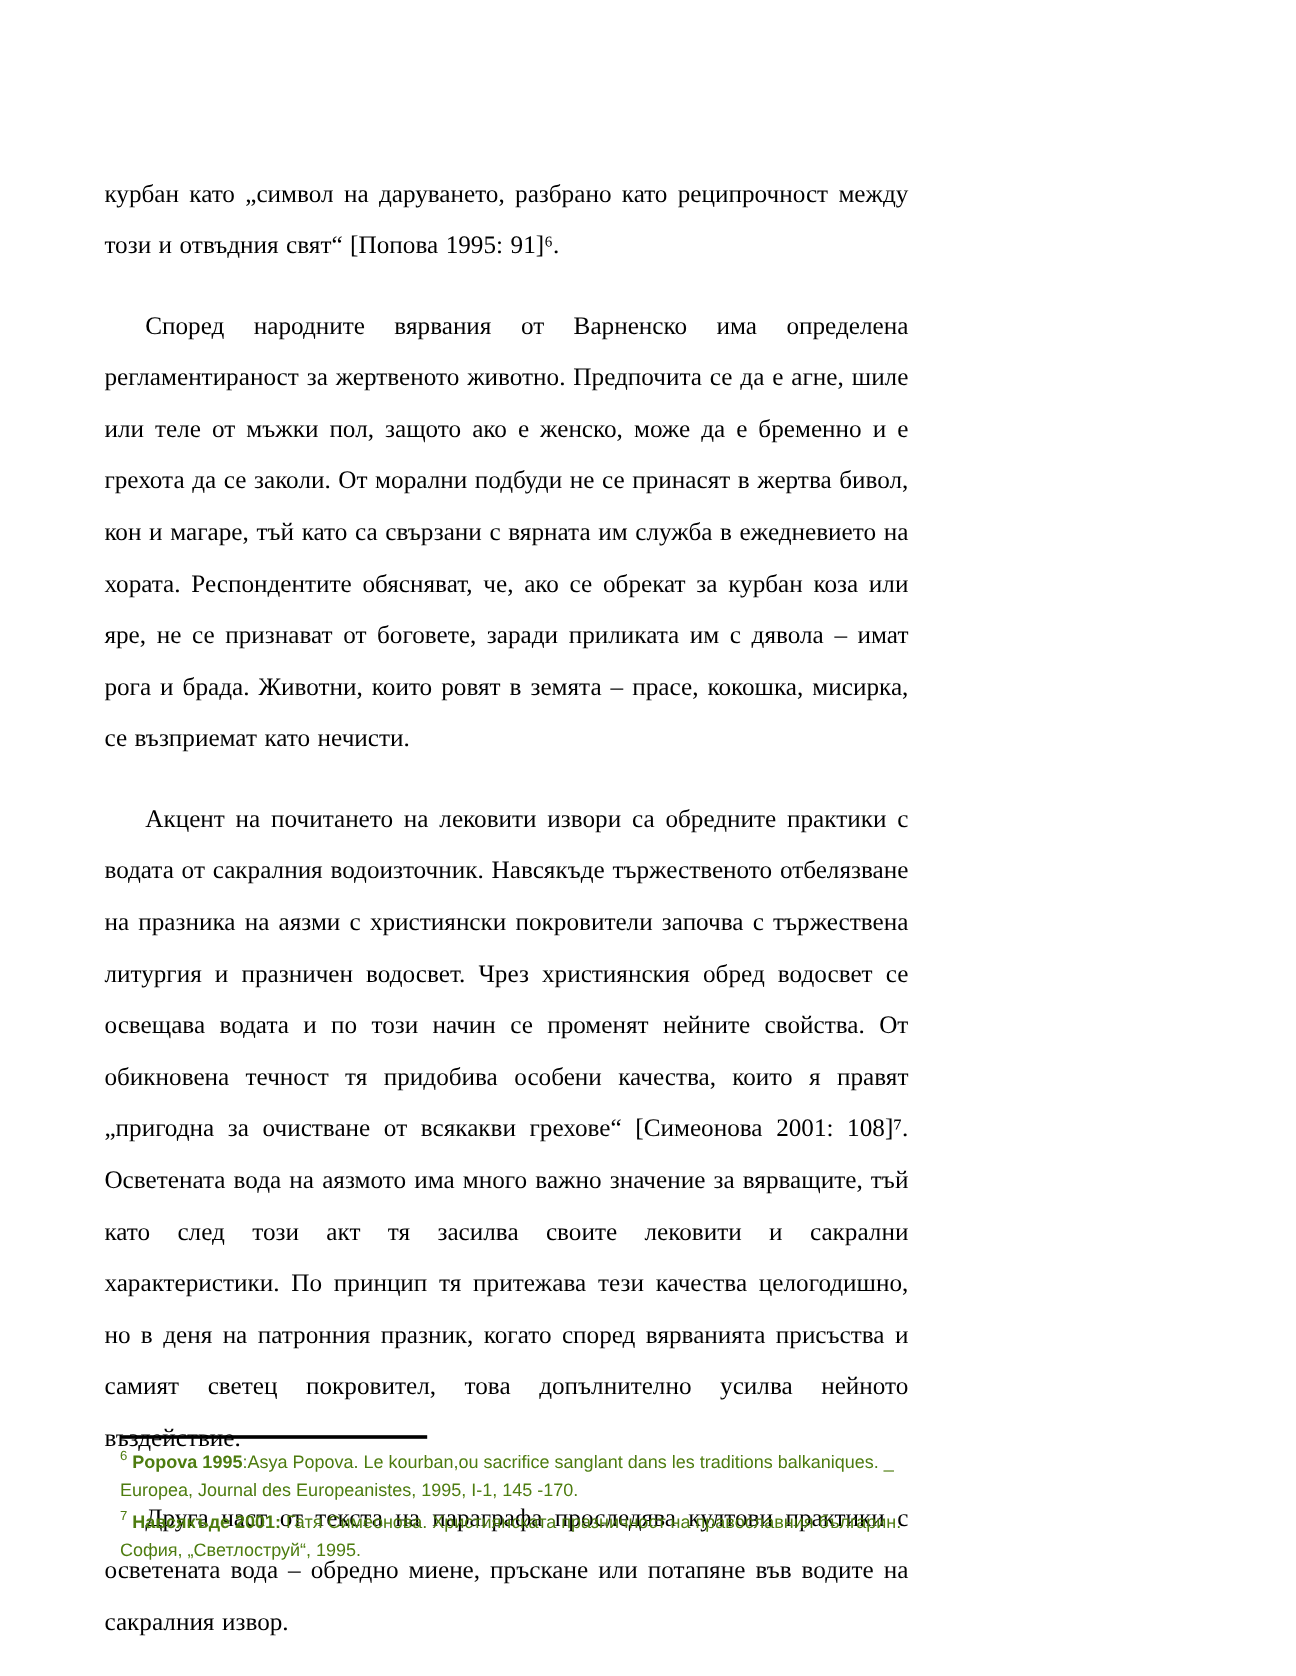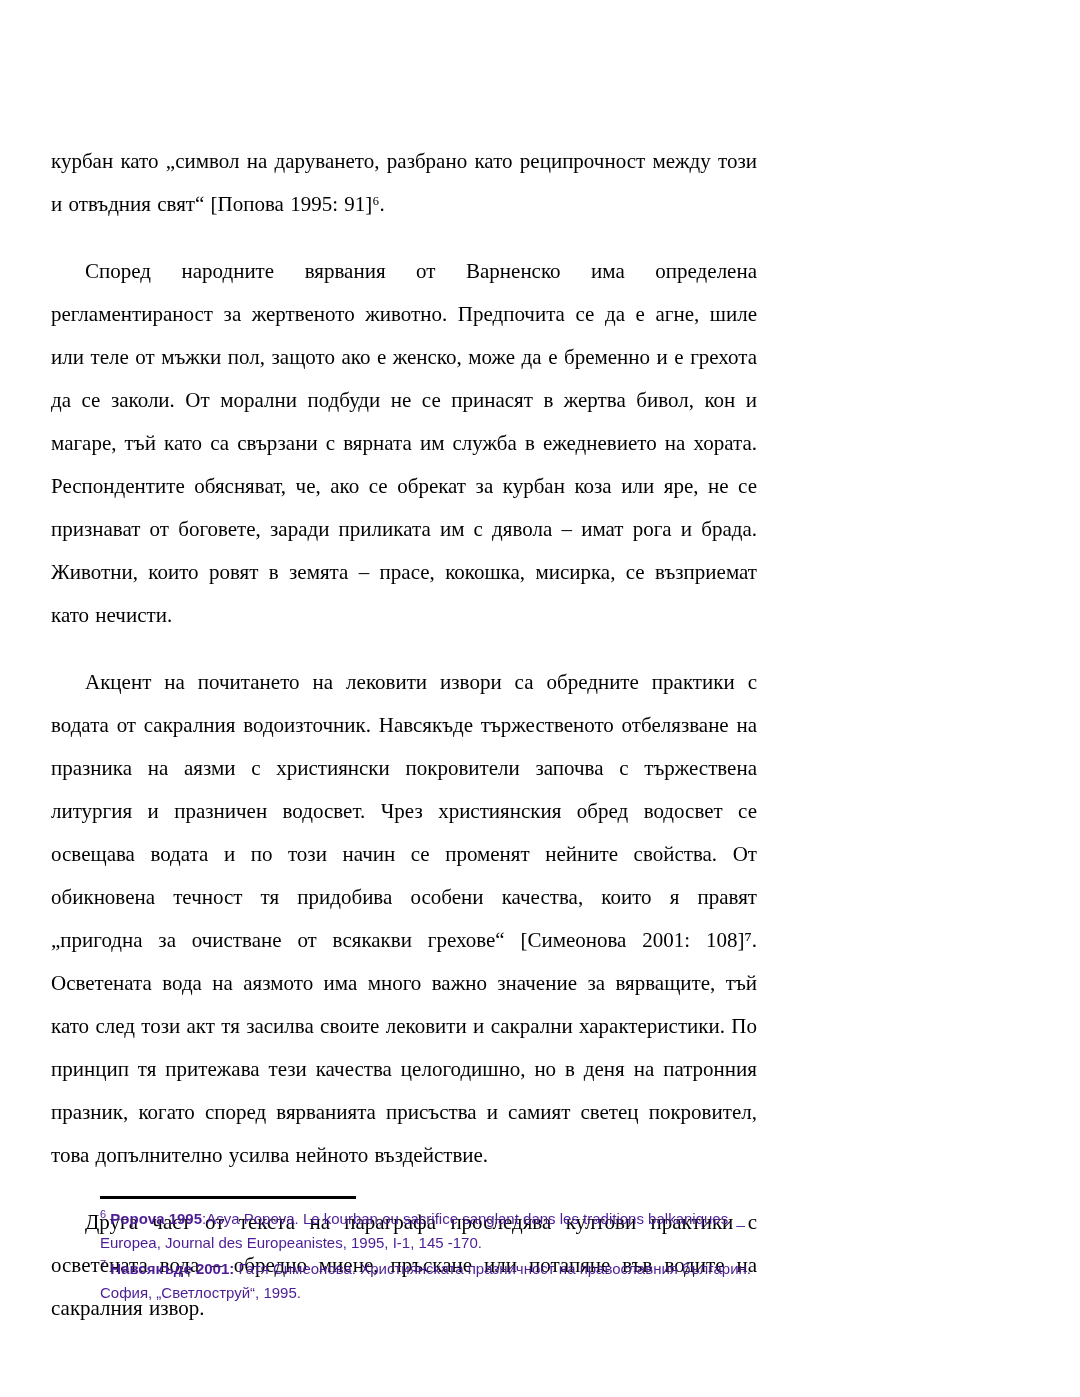--- a/index.html
+++ b/index.html
@@ -6,21 +6,21 @@
     margin: 0;
     padding: 0;
     background: #ffffff;
   }
   .page {
     position: relative;
     width: 857px;
     height: 1397px;
     background: #ffffff;
     box-sizing: border-box;
-    padding: 140px 100px 0 51px;
+    padding: 140px 100px 0 87px;
     font-family: "Liberation Serif", serif;
     color: #000000;
     overflow: hidden;
   }
   .body-text p {
     margin: 0 0 24px 0;
     font-size: 21px;
     line-height: 43px;
     text-align: justify;
     word-spacing: 1px;
@@ -29,21 +29,21 @@
     text-indent: 34px;
   }
   .footnotes {
     position: absolute;
     left: 100px;
     right: 100px;
     top: 1196px;
     font-family: "Liberation Sans", sans-serif;
     font-size: 15px;
     line-height: 24px;
-    color: #4c1d95;
+    color: #4d7c0f;
   }
   .footnote-separator {
     width: 256px;
     border: 0;
     border-top: 3px solid #000000;
     margin: 0 0 8px 0;
   }
   .footnote {
     margin: 0 0 2px 0;
     text-align: left;

